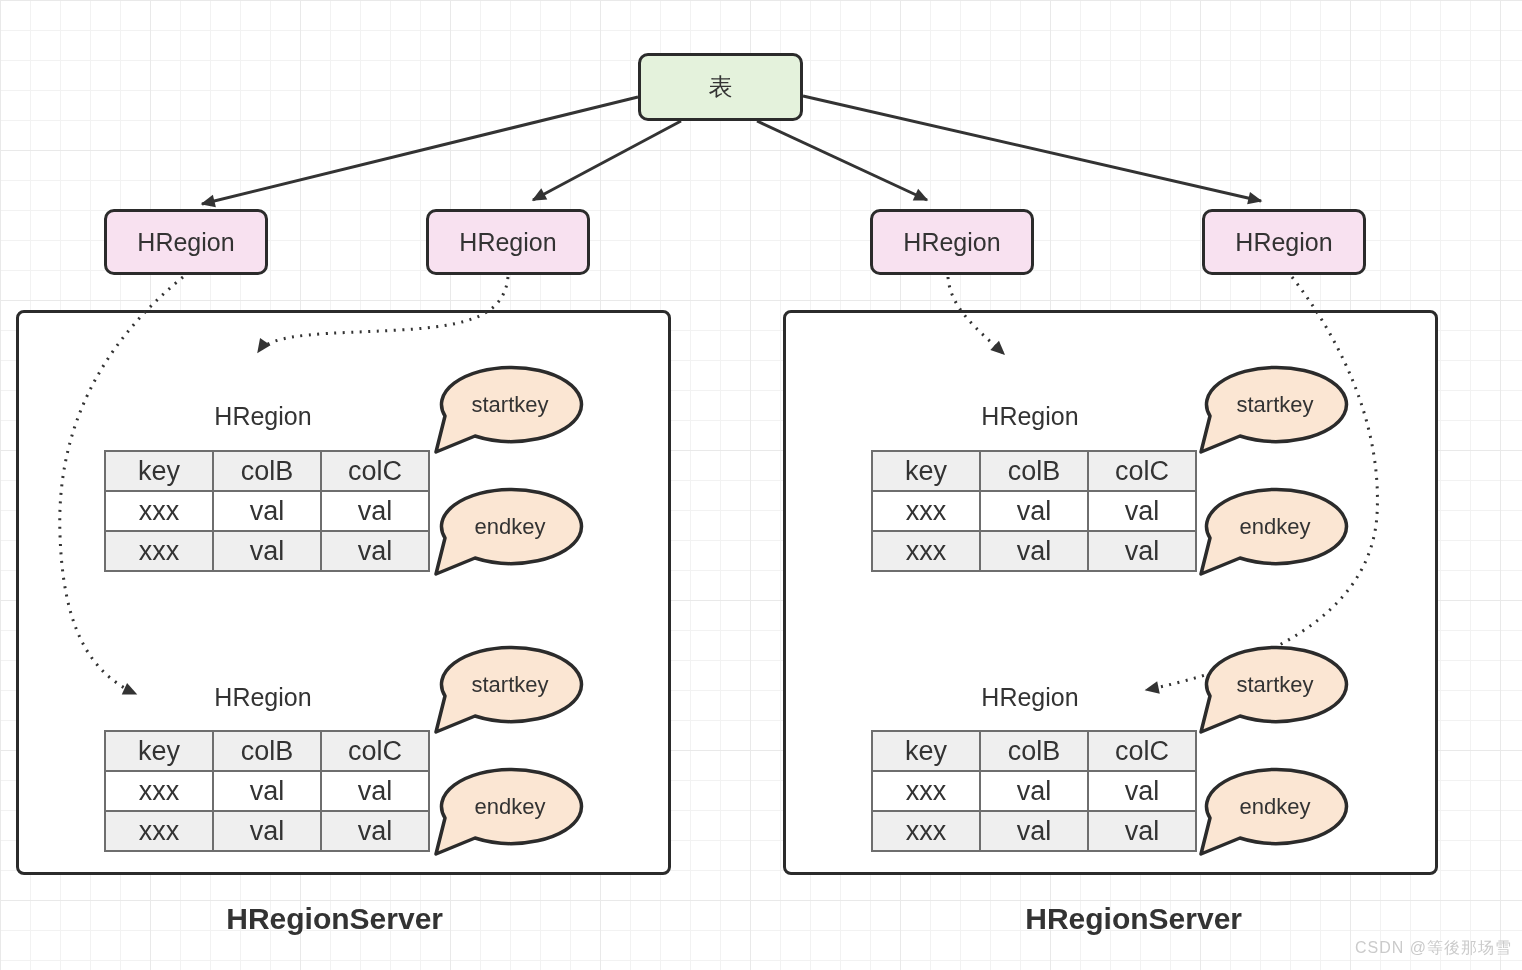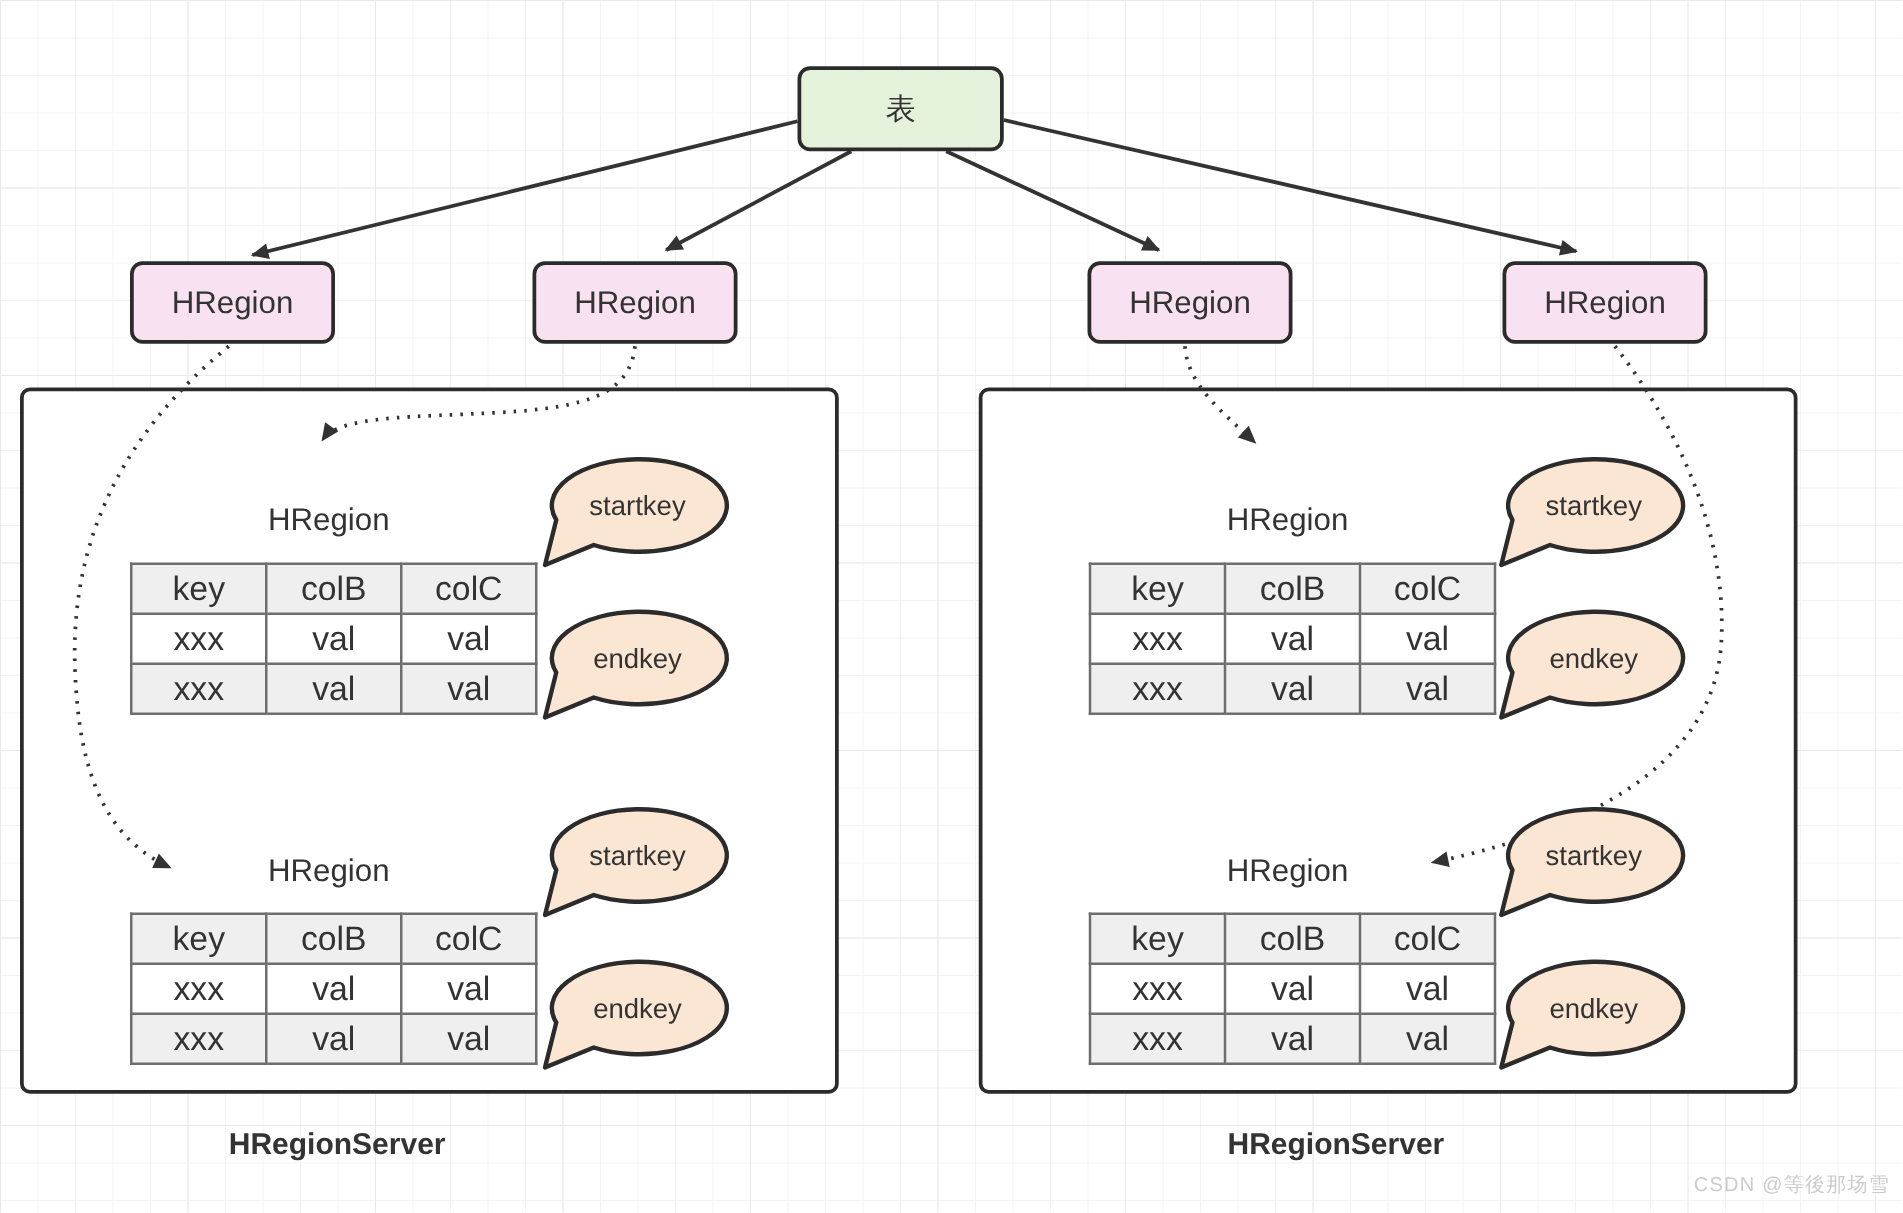--- a/index.html
+++ b/index.html
@@ -41,22 +41,22 @@
     text-align:center;vertical-align:middle;
     font-size:27px;font-weight:normal;color:#333;padding:0;
   }
   table.kv tr.hdr td{background:#efefef;}
   table.kv tr.r1 td{background:#ffffff;}
   table.kv tr.r2 td{background:#efefef;}
   svg.bubble{position:absolute;z-index:8;overflow:visible;}
   svg.bubble path{fill:#fbe6d3;stroke:#2b2b2b;stroke-width:3.5;stroke-linejoin:round;}
   svg.bubble text{fill:#333;font-size:22px;font-family:"Liberation Sans","DejaVu Sans",sans-serif;text-anchor:middle;}
   .server-label{
-    position:absolute;z-index:4;width:260px;text-align:left;
-    font-size:24px;font-weight:bold;color:#333;
+    position:absolute;z-index:4;width:260px;text-align:right;
+    font-size:30px;font-weight:bold;color:#333;
   }
   .watermark{
     position:absolute;right:10px;top:938px;z-index:12;
     font-size:16px;color:#cbcbcb;letter-spacing:1px;
     text-shadow:1px 1px 0 #ffffff;
   }
   .connector{fill:none;stroke:#333333;}
   .connector.solid{stroke-width:3;}
   .connector.dotted{stroke-width:3;stroke-dasharray:2 6.5;}
 </style>

